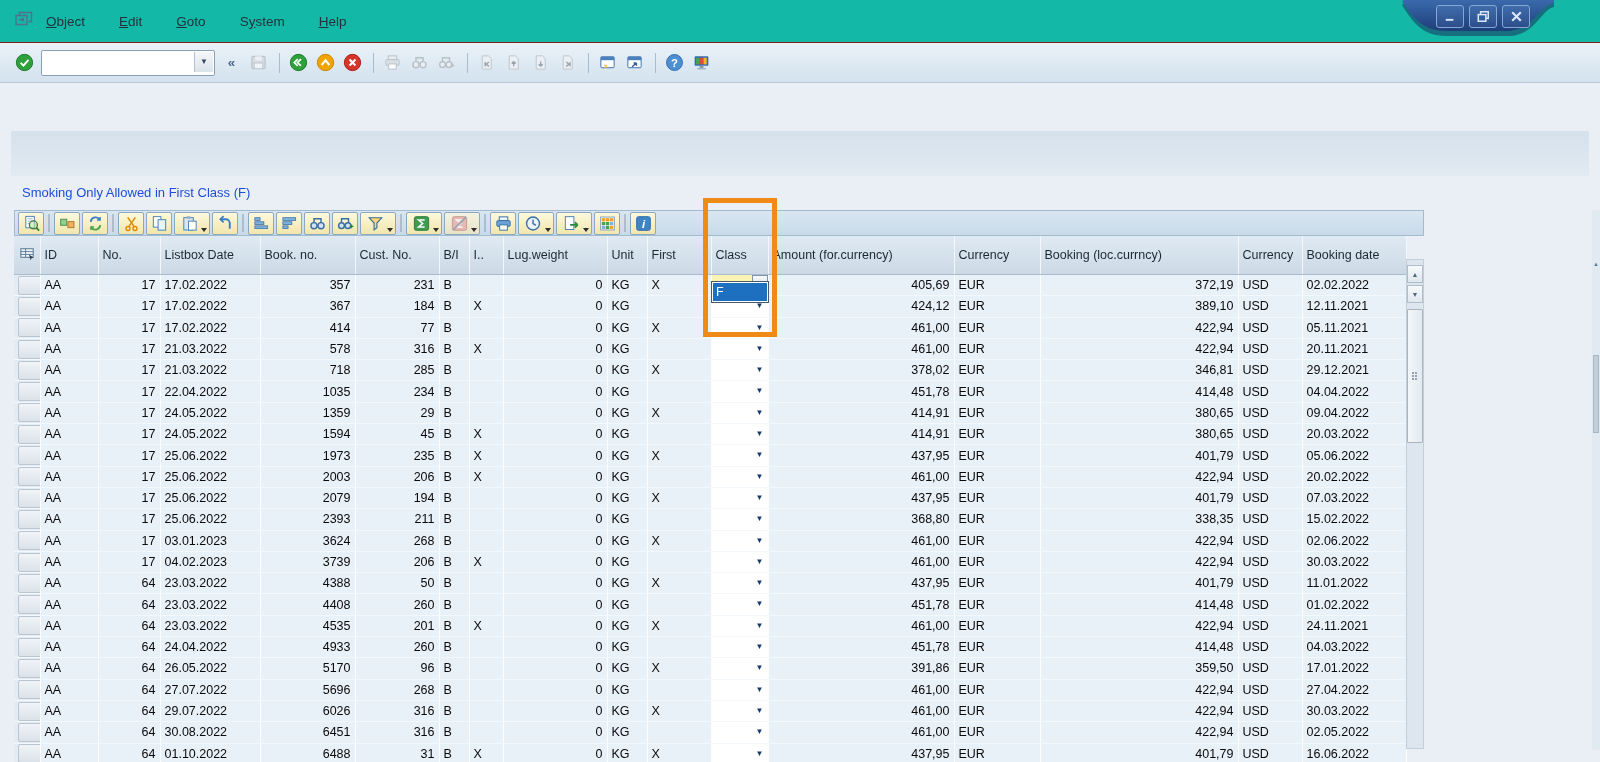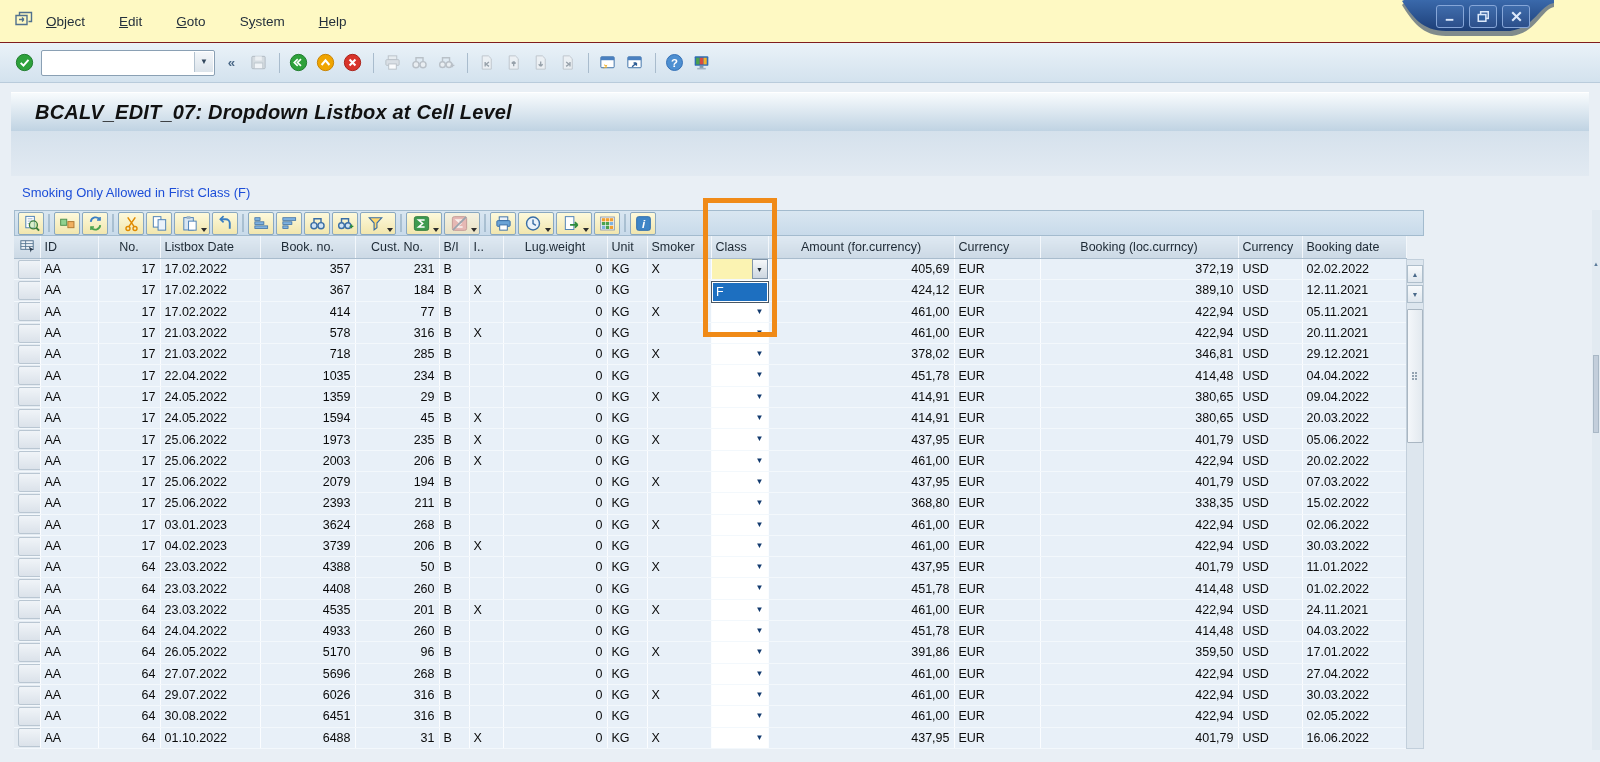--- a/index.html
+++ b/index.html
@@ -1,20 +1,20 @@
 <!DOCTYPE html>
 <html><head>
 <meta charset="utf-8">
 <style>
   html,body{margin:0;padding:0;}
   body{font-family:"Liberation Sans",sans-serif;background:#e9eff5;}
   .screen{position:relative;width:1600px;height:762px;overflow:hidden;background:#e9eff5;}
 
   
-  .menubar{position:absolute;left:0;top:0;width:1600px;height:42px;background:#fef9c3;border-bottom:2px solid #7f1d1d;}
+  .menubar{position:absolute;left:0;top:0;width:1600px;height:42px;background:#14b8a6;border-bottom:2px solid #7f1d1d;}
   .sysicon{position:absolute;left:13px;top:9px;}
   .menus{position:absolute;left:46px;top:0;height:42px;display:flex;align-items:center;gap:34px;}
   .menu-item{font-size:13.5px;color:#24303c;cursor:default;}
   .menu-item u{text-decoration:underline;}
 
   
   .winblob{position:absolute;top:0;right:46px;width:152px;height:46px;z-index:9;}
   .winbtns{position:absolute;top:5px;right:70px;display:flex;gap:5px;z-index:10;}
   .winbtn{width:26px;height:21px;border-radius:3px;background:linear-gradient(#3f6cab,#2c4f8b);border:1px solid #86a6d8;display:flex;align-items:center;justify-content:center;}
 
@@ -37,24 +37,24 @@
   
   .grid{position:absolute;left:14px;top:210px;width:1410px;background:transparent;}
   .grid-toolbar{position:relative;height:26px;background:linear-gradient(#d9e6f1,#c8daea);border:1px solid #a3bbce;box-sizing:border-box;display:flex;align-items:center;padding-left:3px;}
   .gbtn{position:relative;width:24px;height:21px;background:linear-gradient(#fdf9dc,#f1e6ae);border:1px solid #8aa8c0;border-radius:2px;margin-right:2px;display:flex;align-items:center;justify-content:center;}
   .gbtn.dd{width:29px;padding-right:5px;}
   .gbtn.dis{background:linear-gradient(#f5f2e2,#e9e2c6);}
   .ddm{position:absolute;right:2px;bottom:2px;width:0;height:0;border-left:3px solid transparent;border-right:3px solid transparent;border-top:4px solid #2c2c2c;}
   .gsep{width:2px;height:18px;background:#93adc2;margin:0 4px 0 2px;opacity:.65;}
 
   table.alv{border-collapse:collapse;table-layout:fixed;width:1392px;background:#e8f0f8;}
-  table.alv th{height:21px;background:linear-gradient(#dfe9f2,#ccd9e5);border-right:1px solid #f3f7fb;border-bottom:1px solid #a9bccd;font-weight:normal;font-size:12.5px;color:#1c2833;padding:0 4px;white-space:nowrap;overflow:hidden;box-sizing:border-box;}
+  table.alv th{height:21px;background:linear-gradient(#dfe9f2,#ccd9e5);border-right:1px solid #f3f7fb;border-bottom:1px solid #a9bccd;font-weight:normal;font-size:12.5px;color:#1c2833;padding:8px 4px;white-space:nowrap;overflow:hidden;box-sizing:border-box;}
   table.alv td{height:21.3px;font-size:12.5px;color:#0a0a0a;border-right:1px solid #fbfdff;border-bottom:1px solid #f3f8fc;padding:0 4px;white-space:nowrap;overflow:hidden;box-sizing:border-box;}
   td.al{text-align:left;}  td.ar{text-align:right;padding-right:6px;}
-  th.al{text-align:left;}  th.ar{text-align:center;padding-right:6px;margin-top:32px;}
+  th.al{text-align:left;}  th.ar{text-align:left;padding-right:6px;margin-top:32px;}
   td.selcell{padding:0 1px;background:#e4ebf2;}
   .selbtn{width:22px;height:17px;margin:0 auto;background:linear-gradient(#f0f4f8,#dbe2ea);border:1px solid #b9c6d2;border-radius:2px;}
   td.classcell{position:relative;background:#fff;padding:0 3px;}
   .caret{position:absolute;right:4px;top:6px;font-size:8px;color:#123a6e;line-height:1;}
   td.combocell{position:relative;background:#fbf3b2;padding:0;}
   .combobtn{position:absolute;right:0;top:0;width:16px;height:100%;background:linear-gradient(#f6f8fa,#ccd6e0);border:1px solid #8296aa;box-sizing:border-box;display:flex;align-items:center;justify-content:center;font-size:7px;color:#1c2833;}
 
   
   .openlist{position:absolute;left:711px;top:281px;width:58px;height:22px;background:#fff;border:1px solid #4a5764;box-sizing:border-box;padding:1px;z-index:6;}
   .openlist .opt{height:100%;background:#1d6fc0;color:#fff;font-size:12.5px;display:flex;align-items:center;padding-left:3px;}
@@ -244,23 +244,20 @@
           <rect x="2.8" y="3.5" width="14.4" height="10" rx="1" fill="#2f6db3"></rect>
           <rect x="4.3" y="5" width="3.6" height="7" fill="#49a24e"></rect>
           <rect x="8.2" y="5" width="3.6" height="7" fill="#d84b40"></rect>
           <rect x="12.1" y="5" width="3.4" height="7" fill="#f3b229"></rect>
           <rect x="8" y="13.5" width="4" height="2.2" fill="#7f98ad"></rect>
           <rect x="5.5" y="15.7" width="9" height="1.6" fill="#9fb2c2"></rect>
         </svg>
       </div>
     </div>
 
-  <div class="titlebar">
-    <span>BCALV_EDIT_07: Dropdown Listbox at Cell Level</span>
-  </div>
   <div class="subband"></div>
 
   <div class="note">Smoking Only Allowed in First Class (F)</div>
 
   <div class="grid">
     <div class="grid-toolbar">
         <div class="gbtn">
           <svg viewBox="0 0 20 20" width="19" height="19">
             <rect x="4" y="2.5" width="9" height="12" fill="#fff" stroke="#4a7fb5"></rect>
             <path d="M6 5h5M6 7.5h5M6 10h3" stroke="#9fb6c9"></path>
@@ -436,21 +433,21 @@
               </svg></th>
             <th class="al">ID</th>
             <th class="ar">No.</th>
             <th class="al">Listbox Date</th>
             <th class="ar">Book. no.</th>
             <th class="ar">Cust. No.</th>
             <th class="al">B/I</th>
             <th class="al">I..</th>
             <th class="ar">Lug.weight</th>
             <th class="al">Unit</th>
-            <th class="al">Smoker</th>
+            <th class="al">First</th>
             <th class="al">Class</th>
             <th class="ar">Amount (for.currency)</th>
             <th class="al">Currency</th>
             <th class="ar">Booking (loc.currncy)</th>
             <th class="al">Currency</th>
             <th class="al">Booking date</th>
           </tr>
         </thead>
       <tbody id="tbody">
           <tr>

